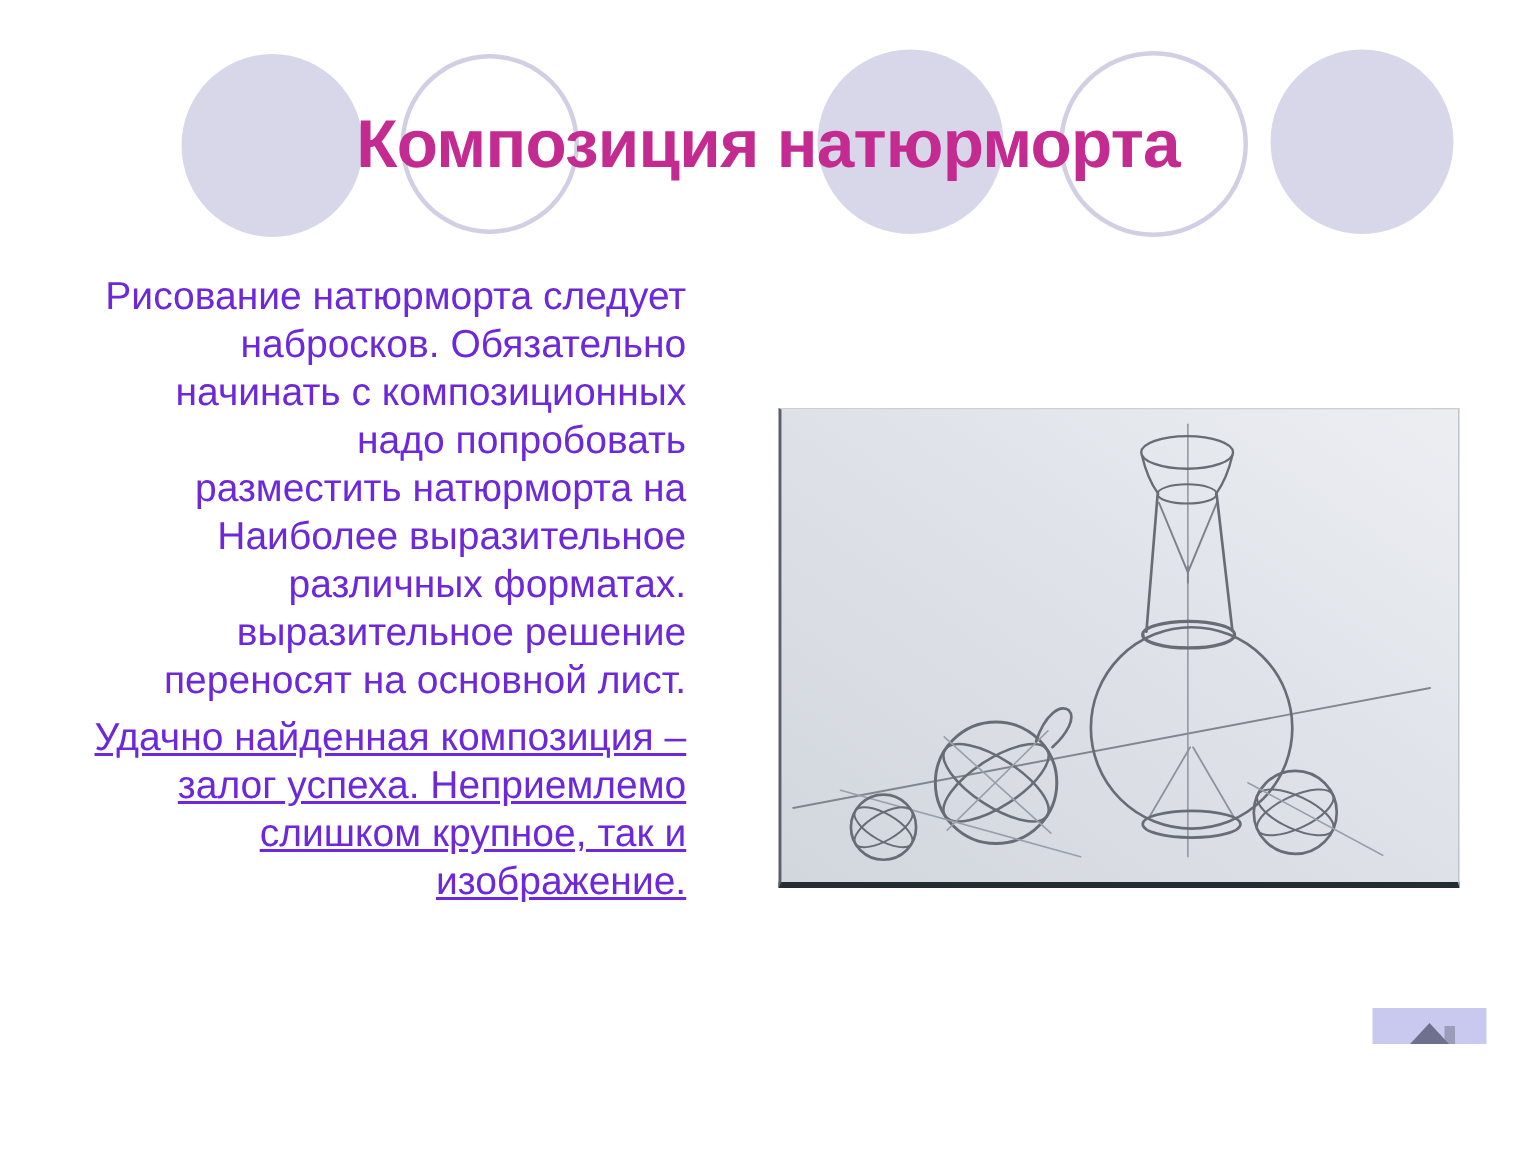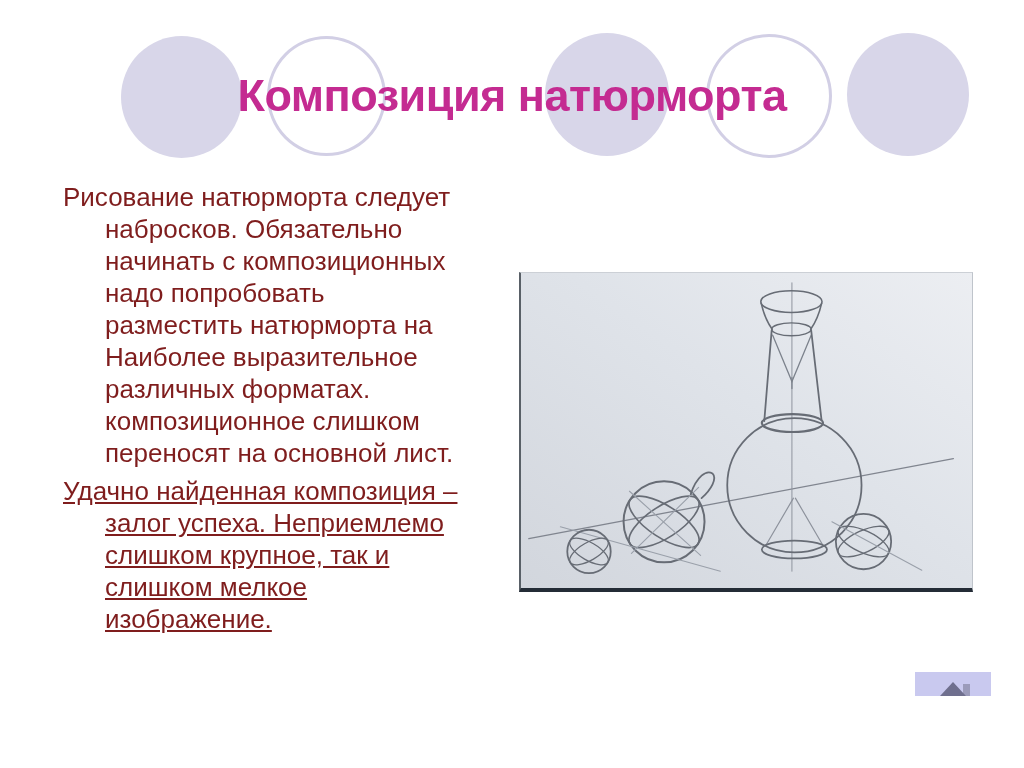--- a/index.html
+++ b/index.html
@@ -18,21 +18,21 @@
   .c5 { left:847px; top:33px; width:122px; height:123px; }
 
   .title {
     position:absolute; left:0; right:0; top:70px; margin:0; z-index:2;
     text-align:center; font-size:45px; font-weight:bold; letter-spacing:-0.5px;
     color:#c42b91;
   }
 
   .bodytext {
     position:absolute; left:63px; top:181px; z-index:2;
-    color:#7f1d1d; font-size:26px; line-height:32px;
+    color:#6d28d9; font-size:26px; line-height:32px;text-align:right;
   }
   .para { padding-left:42px; }
   .para + .para { margin-top:6px;text-decoration:underline; }
   .line { display:block; white-space:nowrap; }
   .line.first { margin-left:-42px; }
 
   .sketch {
     position:absolute; left:519px; top:272px; width:454px; height:320px; margin:0;
     box-sizing:border-box;
     background:linear-gradient(215deg,#eceef2 0%, #dfe3e9 45%, #d2d6dd 100%);
@@ -66,28 +66,27 @@
 
   <div class="bodytext">
     <div class="para">
       <span class="line first">Рисование натюрморта следует</span>
       <span class="line">набросков. Обязательно</span>
       <span class="line">начинать с композиционных</span>
       <span class="line">надо попробовать</span>
       <span class="line">разместить натюрморта на</span>
       <span class="line">Наиболее выразительное</span>
       <span class="line">различных форматах.</span>
-      <span class="line">композиционное слишком</span>
+      <span class="line">выразительное решение</span>
       <span class="line">переносят на основной лист.</span>
     </div>
     <div class="para">
       <span class="line first">Удачно найденная композиция –</span>
       <span class="line">залог успеха. Неприемлемо</span>
       <span class="line">слишком крупное, так и</span>
-      <span class="line">слишком мелкое</span>
       <span class="line">изображение.</span>
     </div>
   </div>
 
   <figure class="sketch">
     <svg viewBox="0 0 453 319" fill="none" stroke-linecap="round">
 
       <path d="M6 269 L436 188" stroke="#80858f" stroke-width="1.3"></path>
 
       <g stroke="#676c75">

